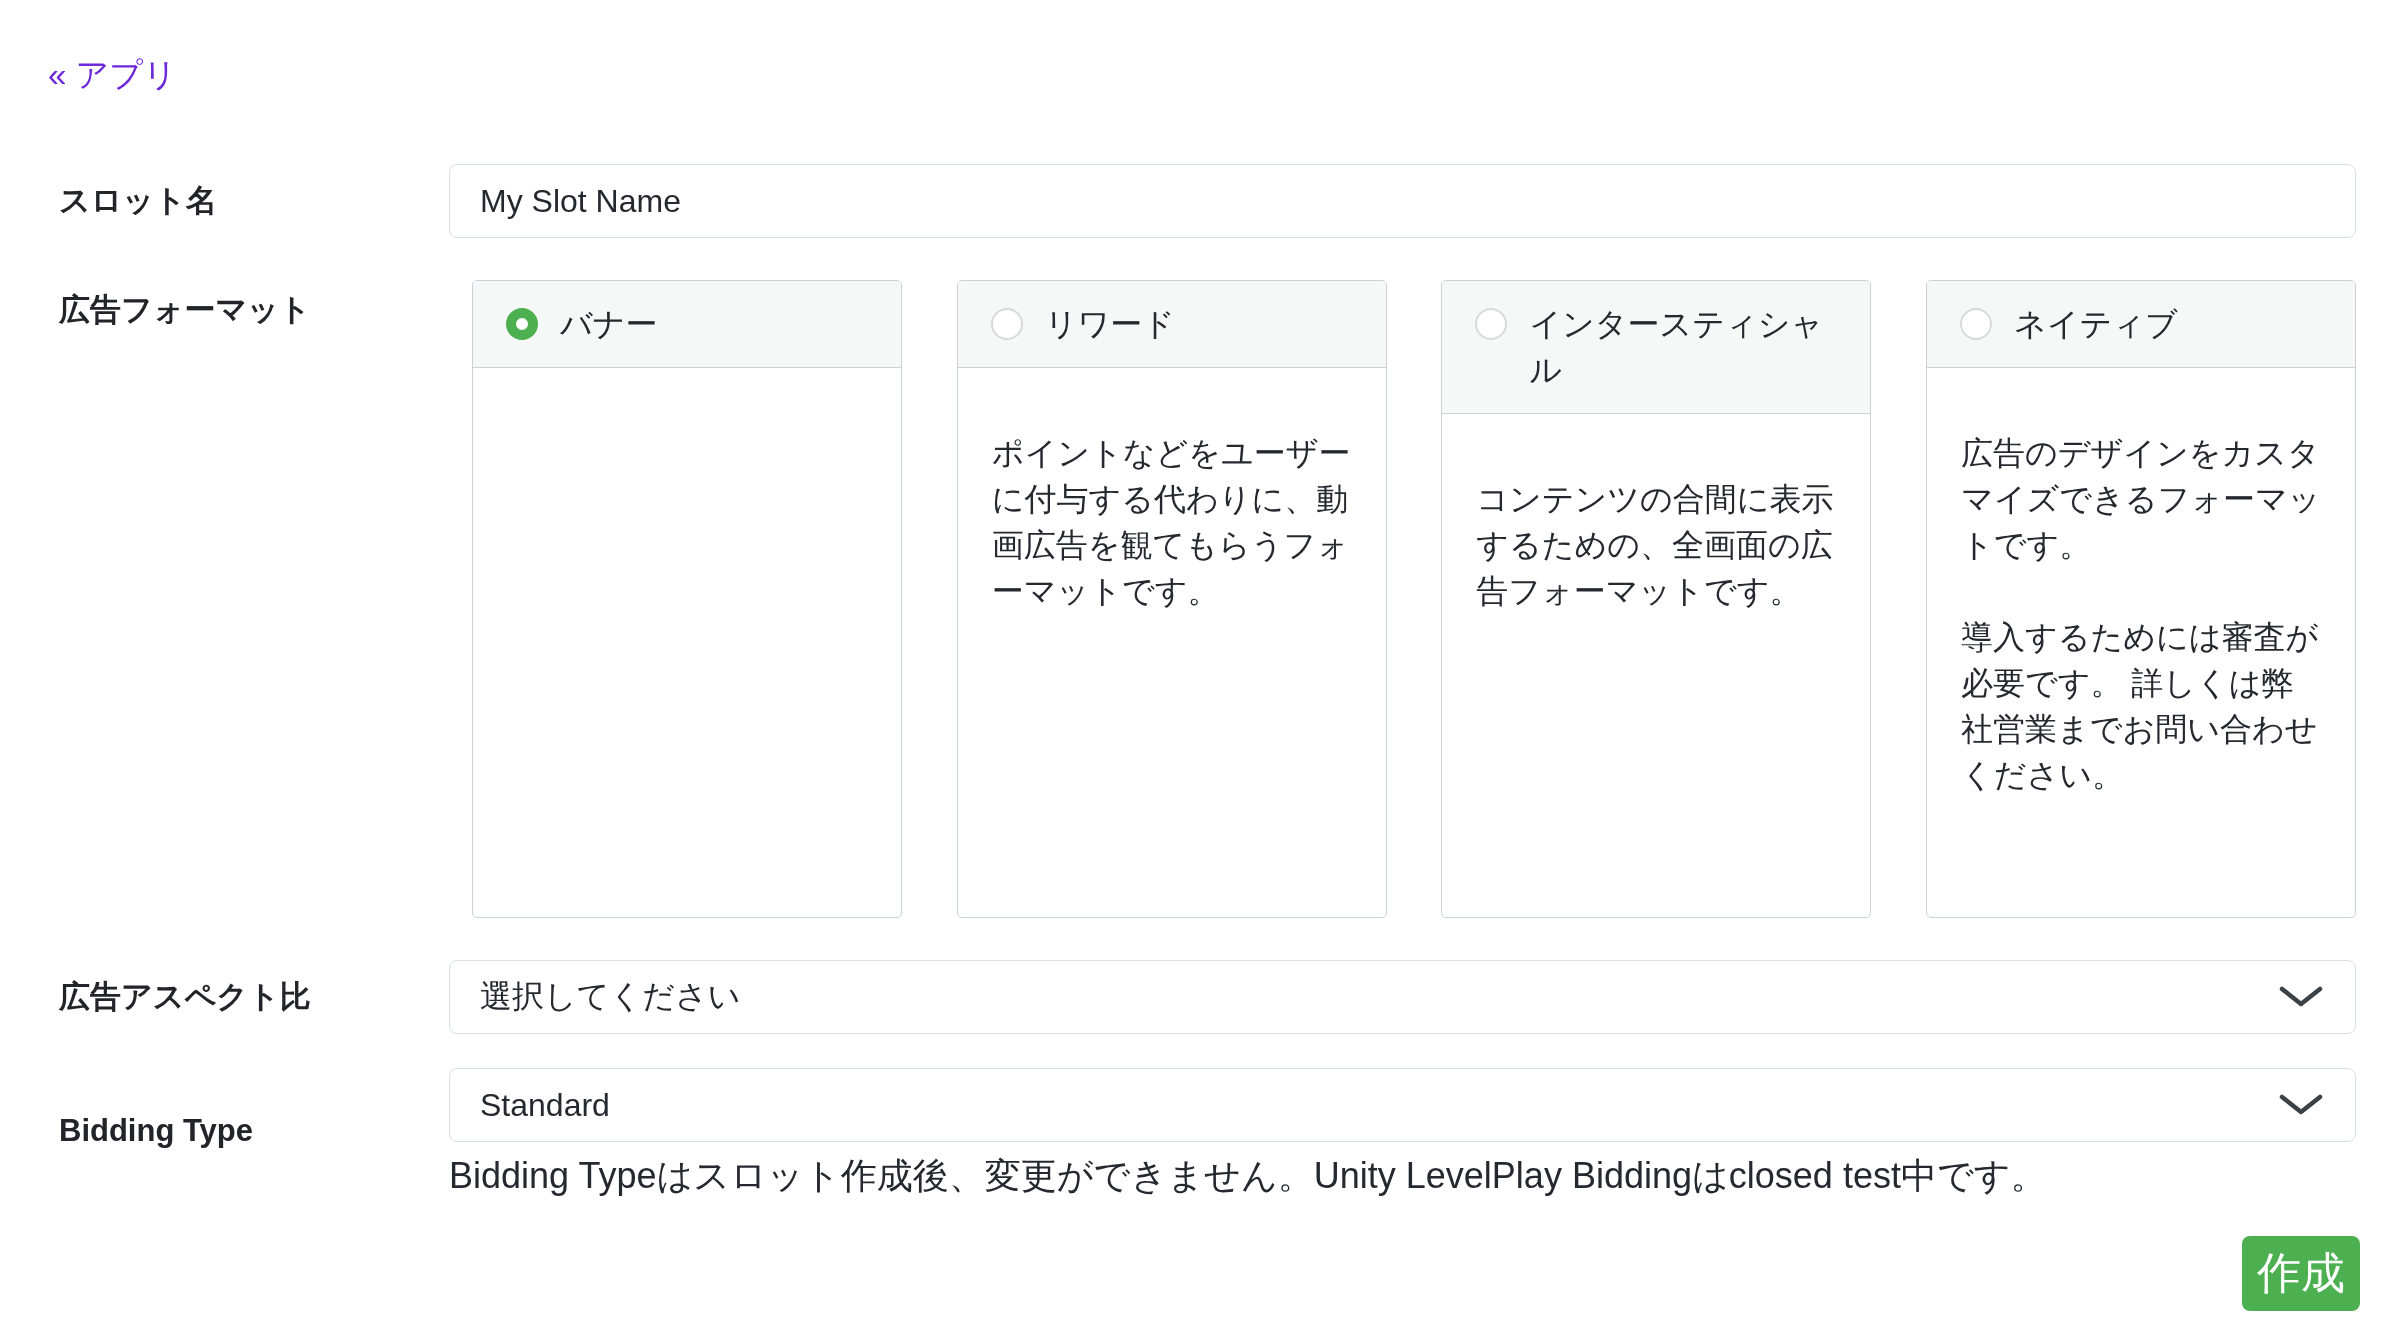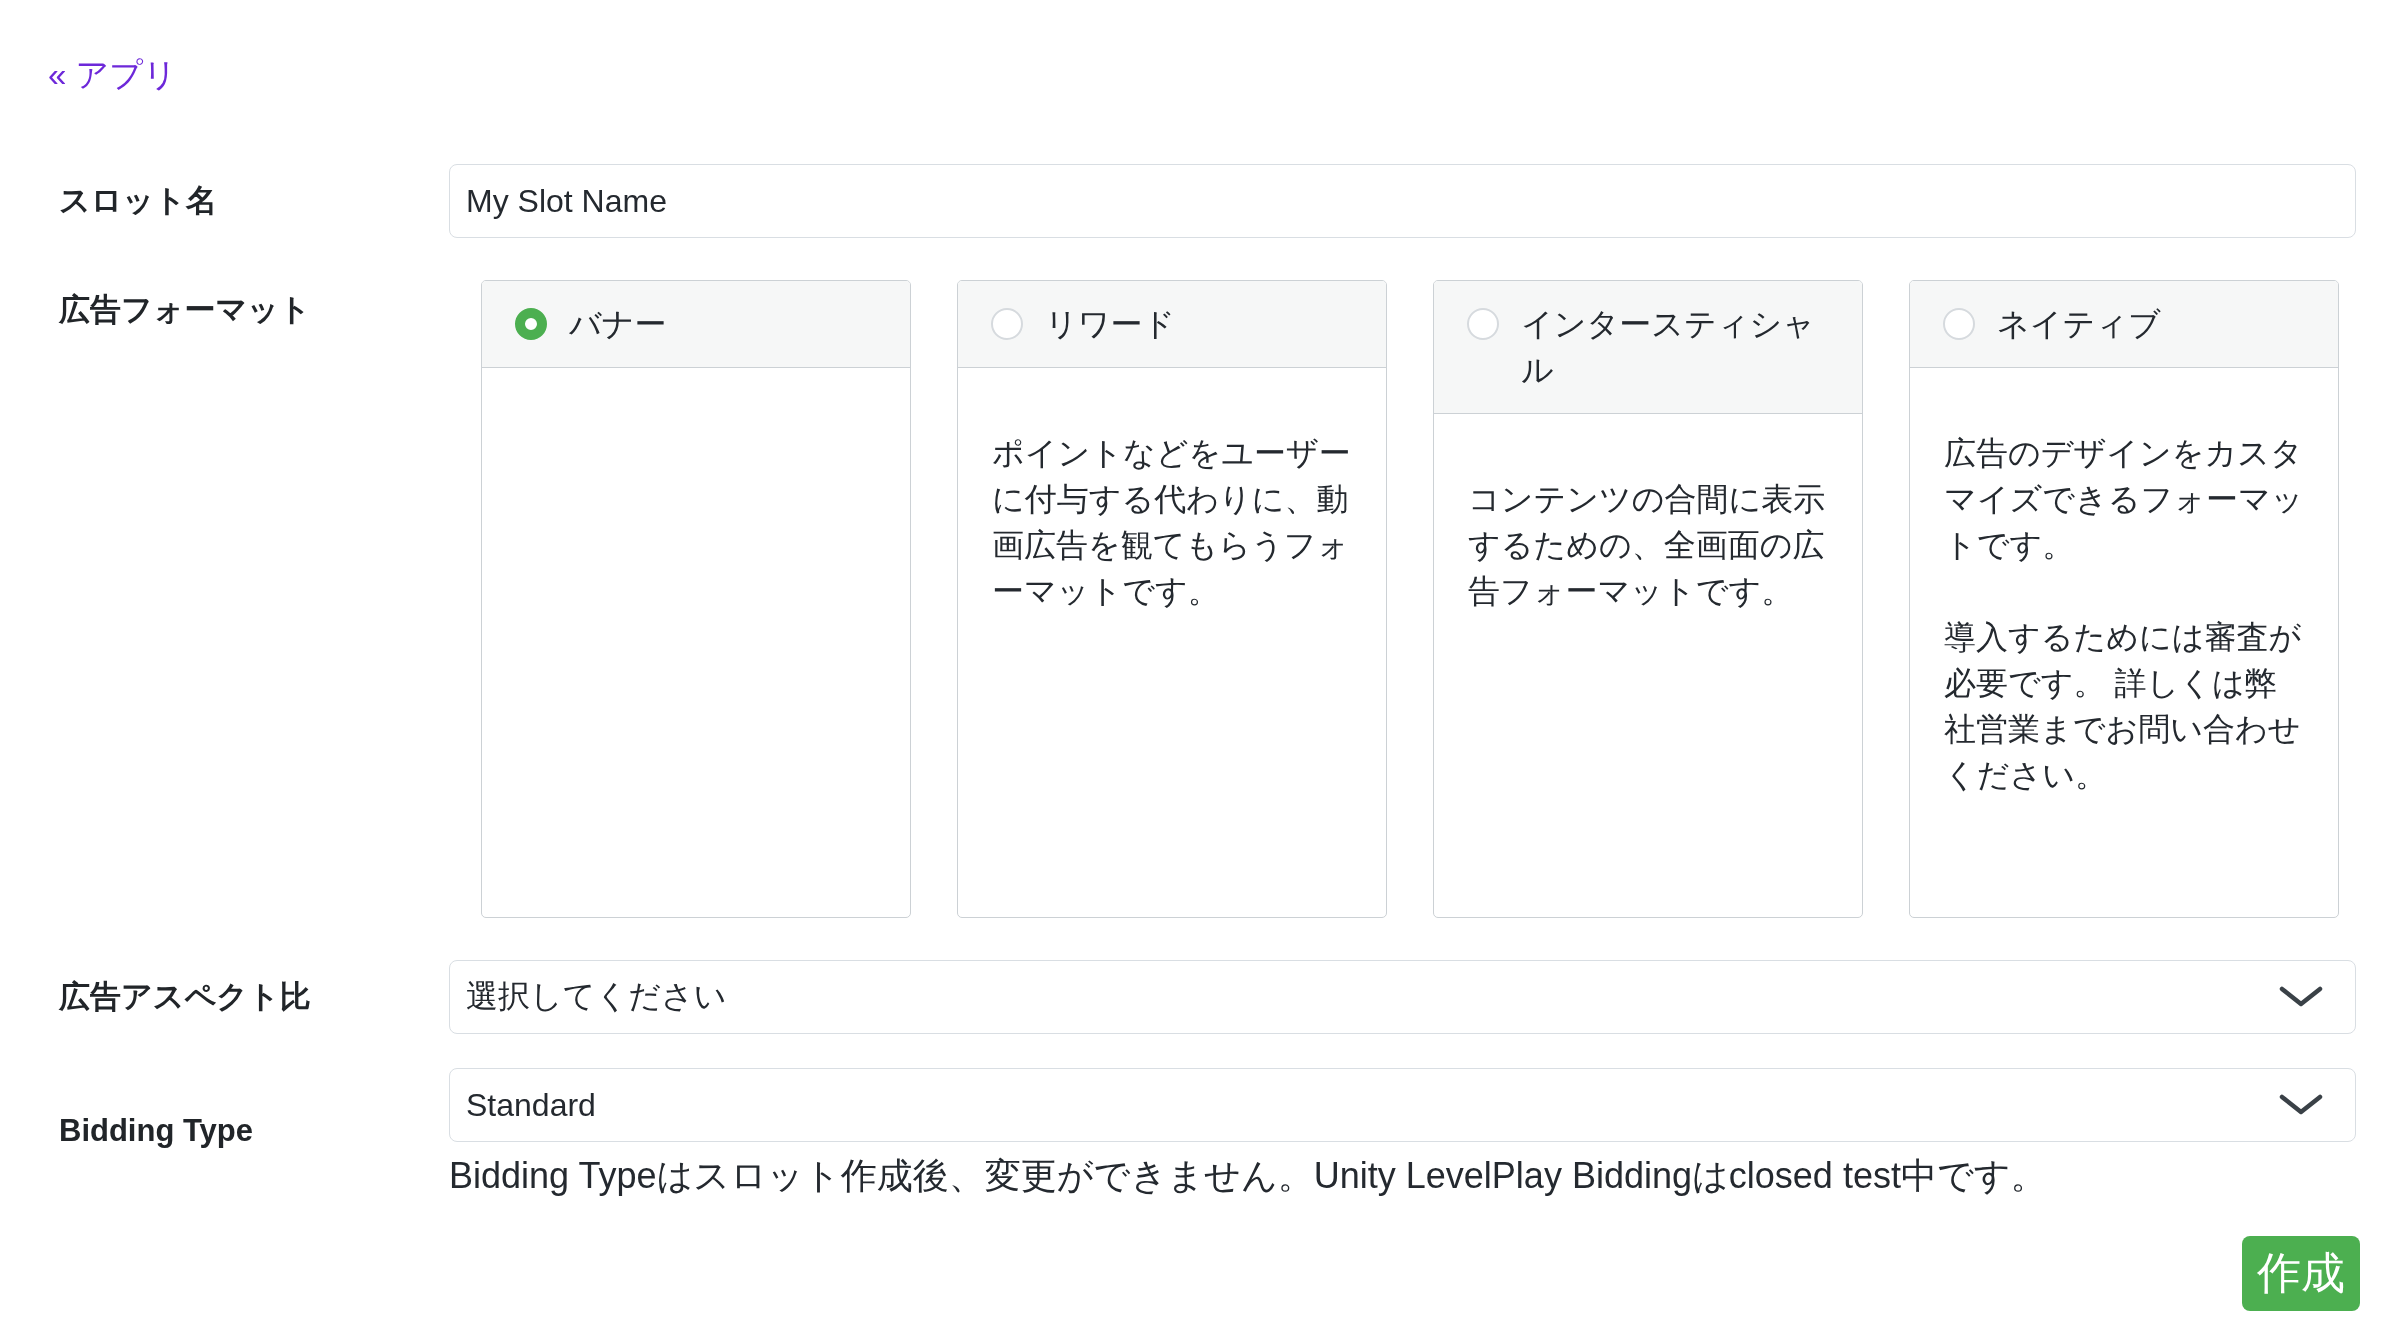--- a/index.html
+++ b/index.html
@@ -44,42 +44,43 @@
   .row-format .row-label { margin-top: 10px; }
 
   .text-input, .select {
     width: 100%;
     height: 74px;
     border: 1px solid #d9dee3;
     border-radius: 8px;
     background: #ffffff;
     font-size: 32px;
     color: #24292f;
-    padding: 0 60px 0 16px;
+    padding: 0 60px 0 30px;
     font-family: inherit;
   }
   .text-input { outline: none; }
   .select {
     display: flex;
     align-items: center;
     cursor: pointer;
     position: relative;
   }
   .chevron {
     position: absolute;
     right: 32px;
     top: 50%;
     margin-top: -12px;
     width: 44px; height: 24px;
   }
 
   .cards {
     display: flex;
     gap: 46px;
-    margin-left: 32px;
+    margin-left: 23px;
+    justify-content: space-between;
   }
   .card {
     width: 430px;
     height: 638px;
     border: 1px solid #ccd1d5;
     border-radius: 5px;
     background: #ffffff;
     cursor: pointer;
     overflow: hidden;
   }

